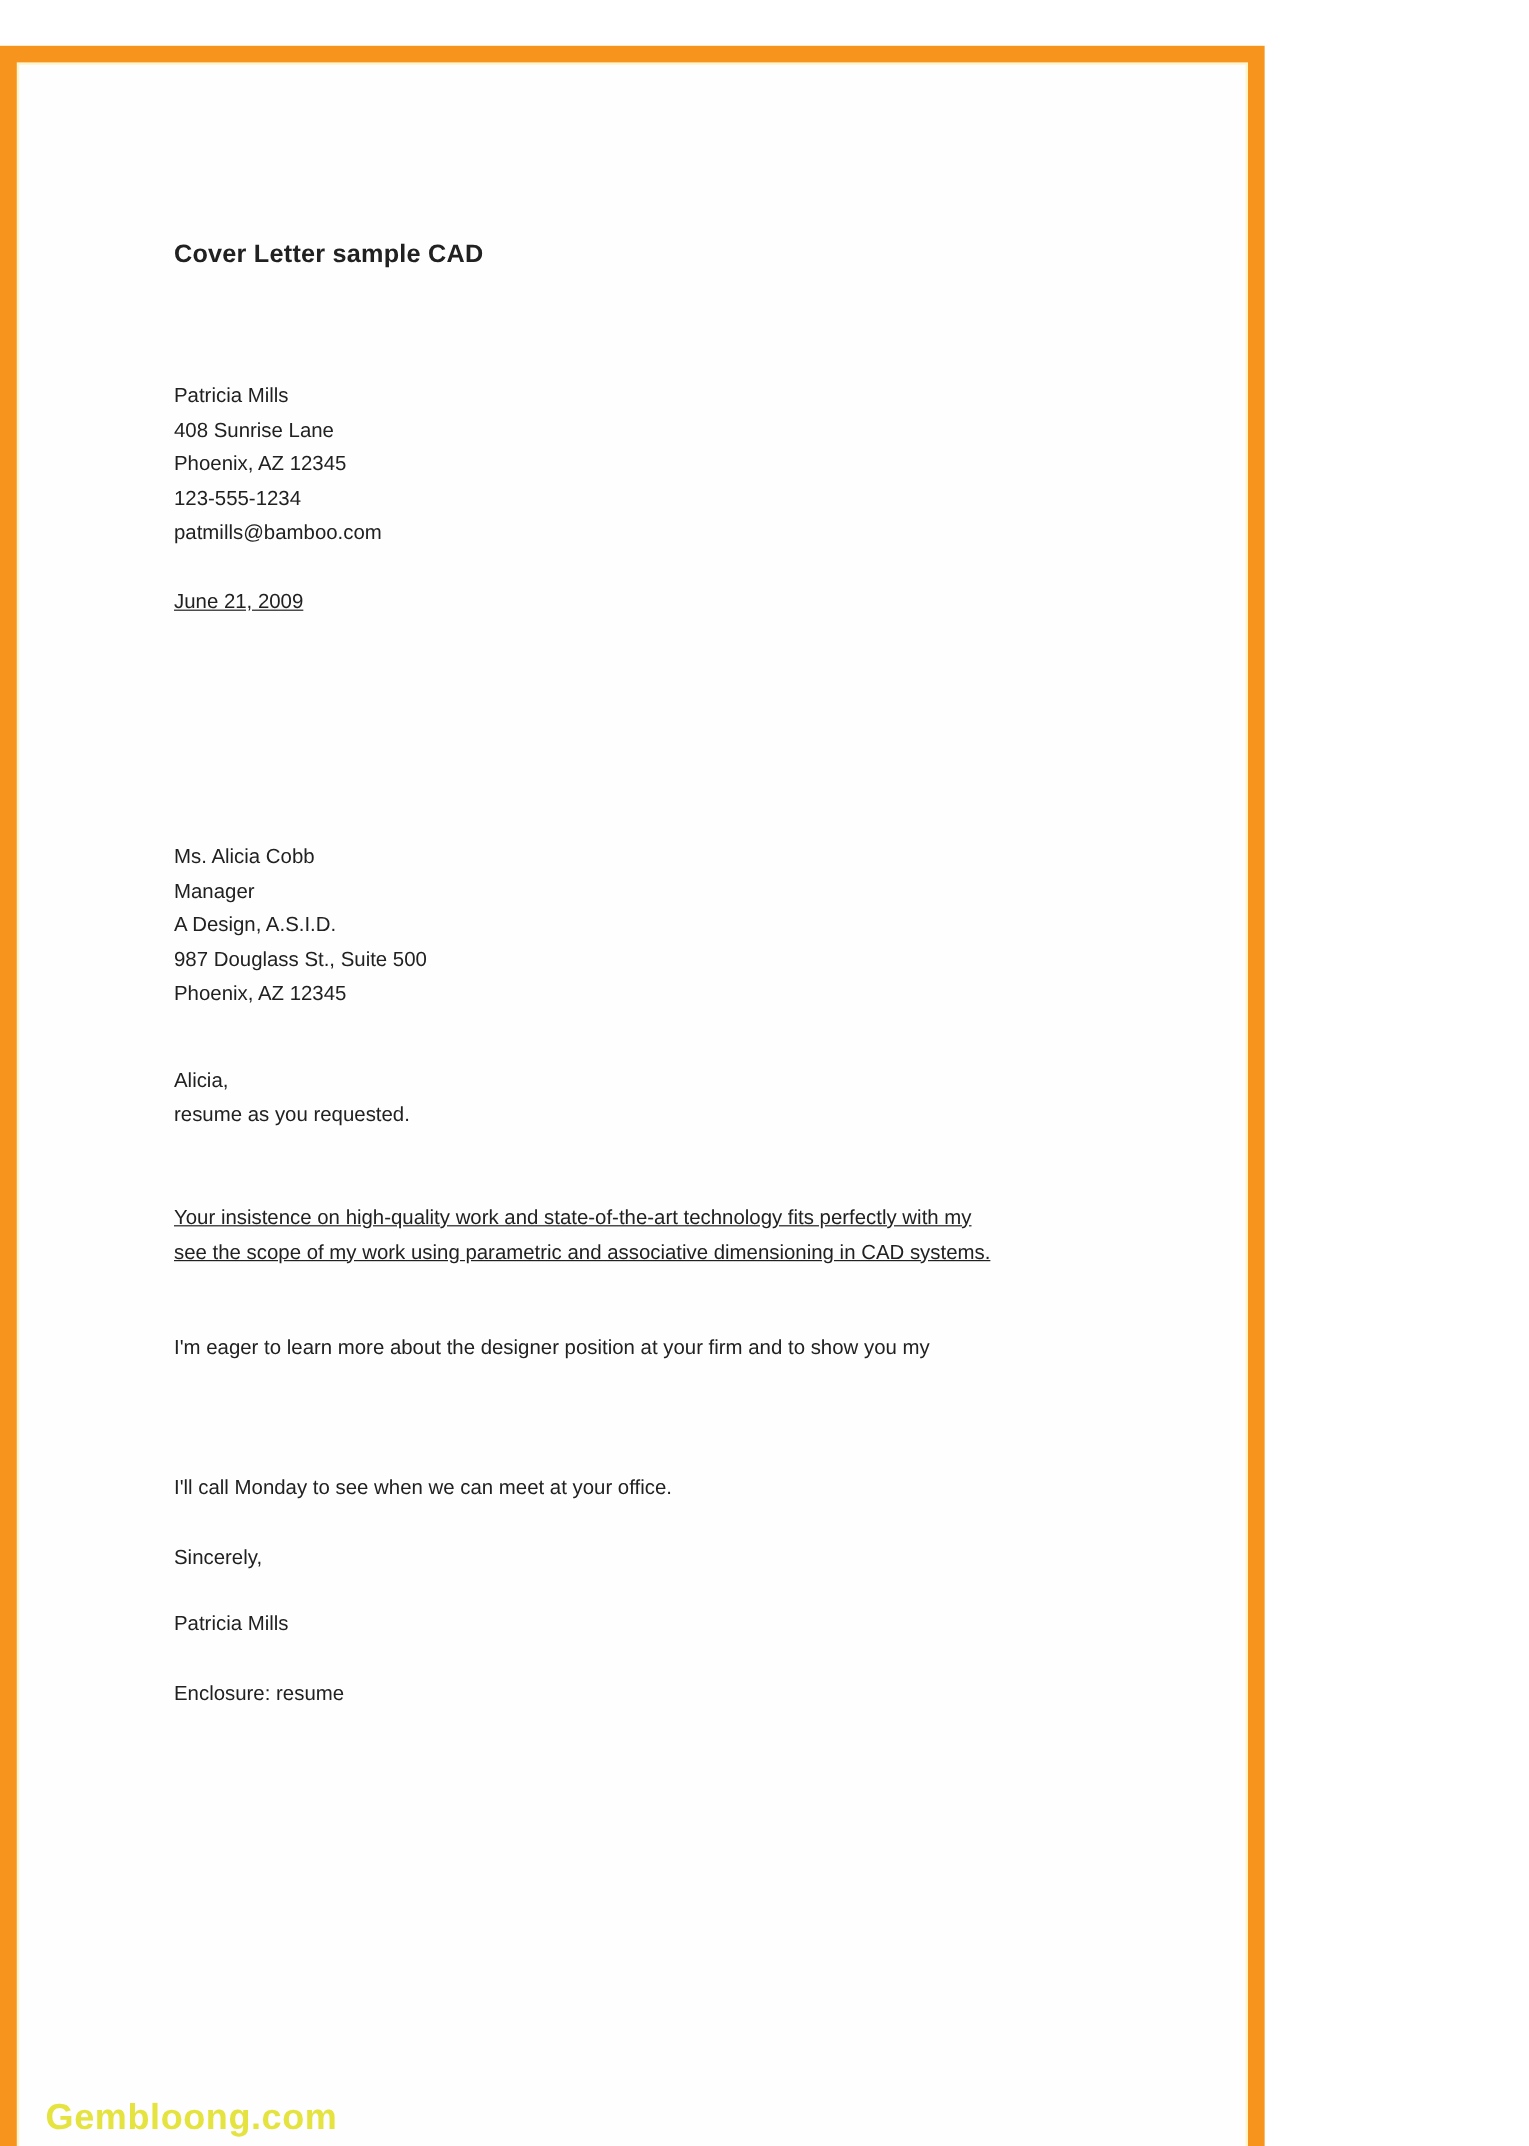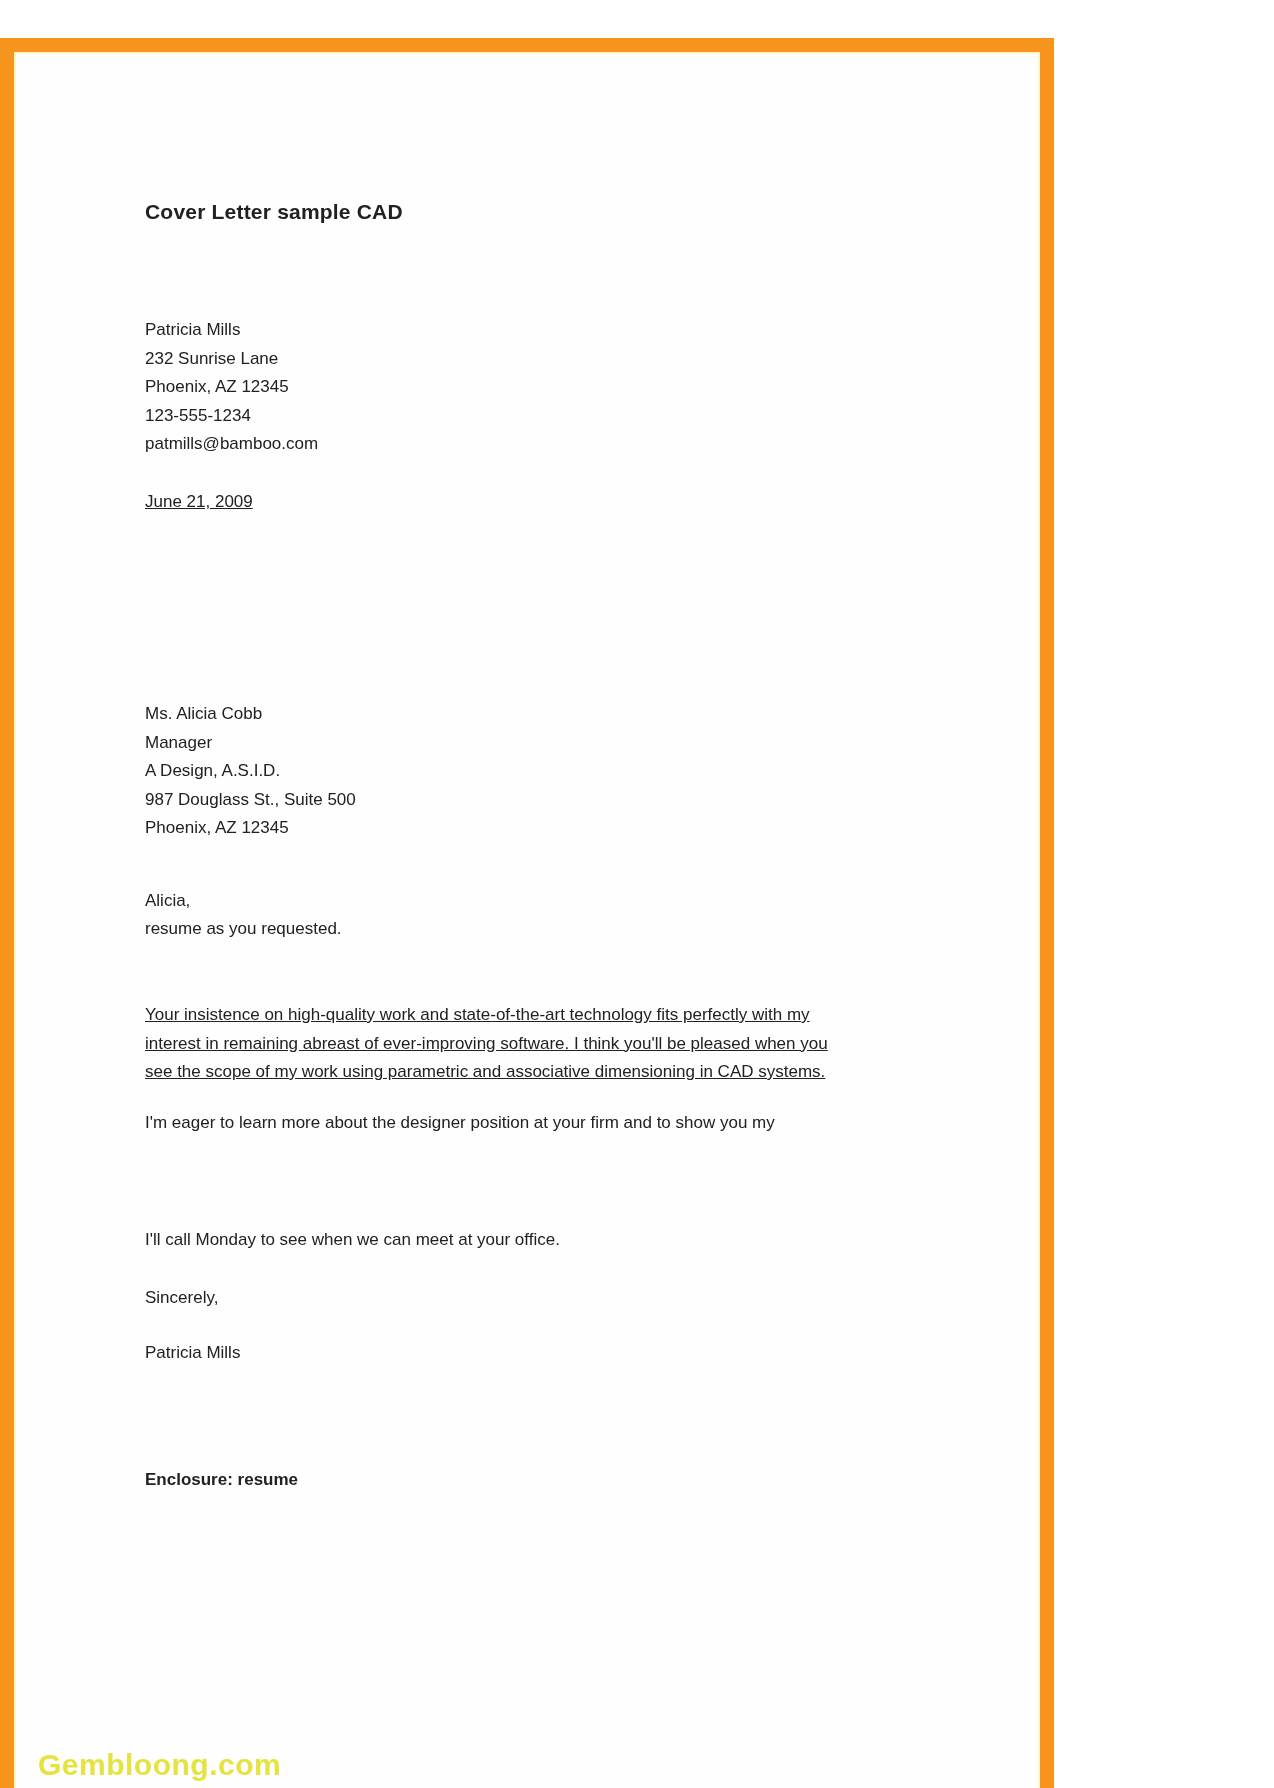--- a/index.html
+++ b/index.html
@@ -46,42 +46,42 @@
   .sender     { top: 278px; }
   .date       { top: 450px; text-decoration: underline; }
   .recipient  { top: 662px; }
   .salutation { top: 849px; }
   .para-0     { top: 877px; }
   .para-1     { top: 963px; text-decoration: underline; }
   .para-2     { top: 1071px; }
   .para-3     { top: 1188px; }
   .closing    { top: 1246px; }
   .signature  { top: 1301px; }
-  .enclosure  { top: 1428px; font-weight: bold; }
+  .enclosure  { top: 1360px; }
   .watermark {
     position: absolute;
     left: 38px;
     top: 1710px;
     font-size: 30px;
     font-weight: 700;
     letter-spacing: 0.5px;
     color: var(--watermark-color, #e5e33f);
   }
 </style>
 </head>
 <body>
 
 <div class="page">
   <div class="frame"></div>
 
   <h1 class="title">Cover Letter sample CAD</h1>
 
   <div class="block sender">
       <div>Patricia Mills</div>
-      <div>232 Sunrise Lane</div>
+      <div>408 Sunrise Lane</div>
       <div>Phoenix, AZ 12345</div>
       <div>123-555-1234</div>
       <div>patmills@bamboo.com</div>
     </div>
 
   <div class="block date">June 21, 2009</div>
 
   <div class="block recipient">
       <div>Ms. Alicia Cobb</div>
       <div>Manager</div>
@@ -91,21 +91,20 @@
     </div>
 
   <div class="block salutation">Alicia,</div>
 
   <div class="block para-0">
       <div>resume as you requested.</div>
     </div>
 
   <div class="block para-1">
       <div>Your insistence on high-quality work and state-of-the-art technology fits perfectly with my</div>
-      <div>interest in remaining abreast of ever-improving software. I think you'll be pleased when you</div>
       <div>see the scope of my work using parametric and associative dimensioning in CAD systems.</div>
     </div>
 
   <div class="block para-2">
       <div>I'm eager to learn more about the designer position at your firm and to show you my</div>
     </div>
 
   <div class="block para-3">
       <div>I'll call Monday to see when we can meet at your office.</div>
     </div>

